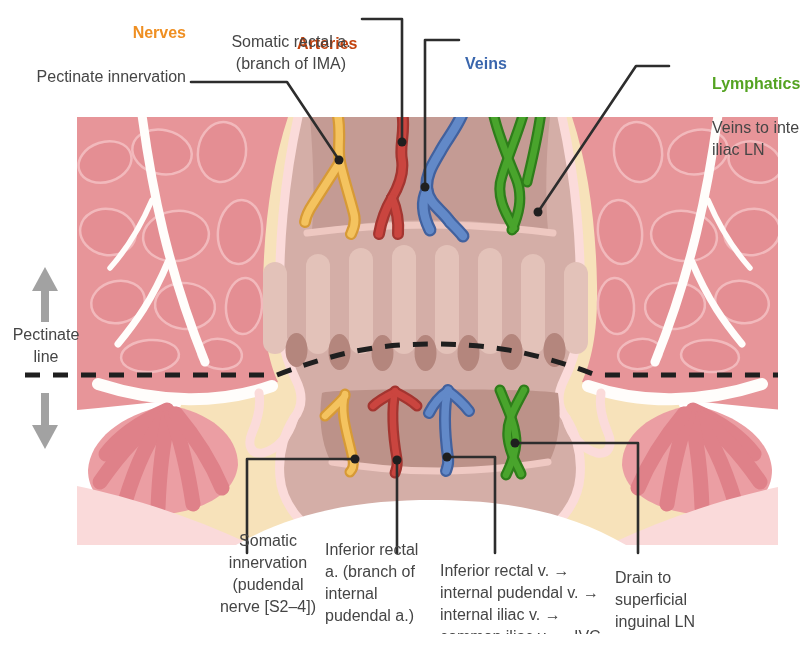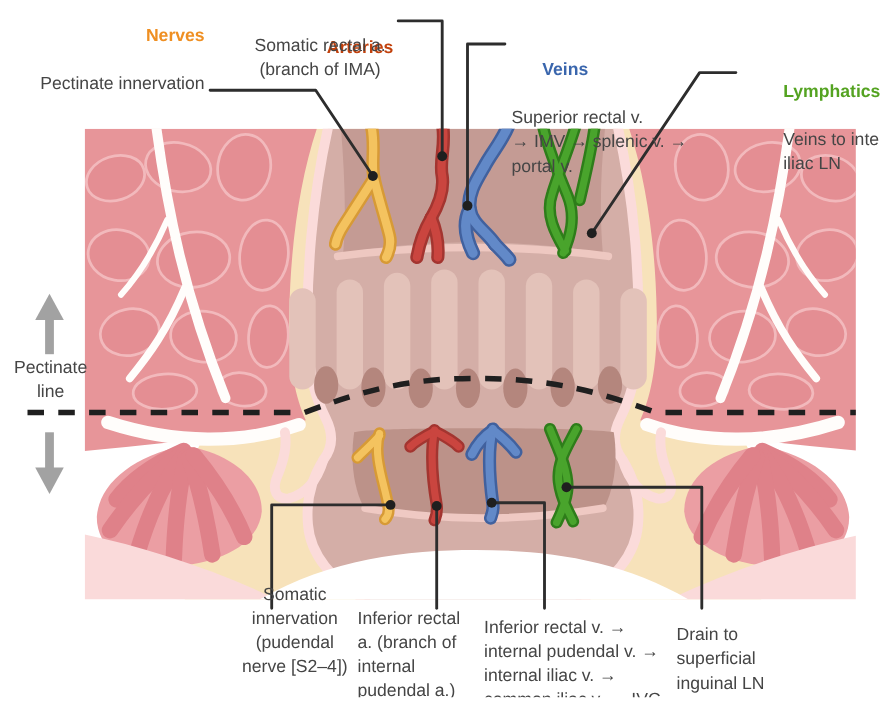--- a/index.html
+++ b/index.html
@@ -5,21 +5,21 @@
   html,body{margin:0;padding:0;background:#fff;}
   #stage{
     position:relative;width:800px;height:634px;background:#ffffff;overflow:hidden;
     font-family:"Liberation Sans","DejaVu Sans",sans-serif;color:#454545;
   }
   #art{position:absolute;left:0;top:0;}
   .lbl{position:absolute;font-size:16px;line-height:22px;white-space:pre-line;}
   .hd{font-weight:700;}
   .hd-nerves{color:#ef8f22;}
   .hd-arteries{color:#c2410c;}
-  .hd-veins{color:#3a66ad;margin-left:28px;}
+  .hd-veins{color:#3a66ad;}
   .hd-lymph{color:#54a321;}
   .ctr{text-align:center;}
   .rgt{text-align:right;}
 </style>
 </head>
 <body>
 
 <div id="stage">
 
   <svg id="art" width="800" height="657" viewBox="0 0 800 657">
@@ -253,39 +253,36 @@
   </div>
 
   <div class="lbl" style="left:297px;top:11px;">
     <span class="hd hd-arteries">Arteries</span>
   </div>
   <div class="lbl ctr" style="left:210px;top:31px;width:162px;">Somatic rectal a.
 (branch of IMA)</div>
 
   <div class="lbl" style="left:465px;top:31px;width:190px;">
     <div class="hd hd-veins">Veins</div>
-    <div>Superior rectal v.
-→ IMV → splenic v. →
-portal v.</div>
   </div>
 
   <div class="lbl" style="left:675px;top:51px;width:125px;margin-left:37px;">
     <div class="hd hd-lymph">Lymphatics</div>
     <div>Veins to internal
 iliac LN</div>
   </div>
 
   <div class="lbl ctr" style="left:0;top:324px;width:92px;">Pectinate
 line</div>
 
   <div class="lbl" style="left:213px;top:530px;width:110px;text-align:center;">Somatic
 innervation
 (pudendal
 nerve [S2–4])</div>
-  <div class="lbl" style="left:325px;top:552px;width:110px;">Inferior rectal
+  <div class="lbl" style="left:325px;top:539px;width:110px;">Inferior rectal
 a. (branch of
 internal
 pudendal a.)</div>
   <div class="lbl" style="left:440px;top:560px;width:170px;">Inferior rectal v. →
 internal pudendal v. →
 internal iliac v. →
 common iliac v. → IVC</div>
   <div class="lbl" style="left:615px;top:567px;width:110px;">Drain to
 superficial
 inguinal LN</div>

